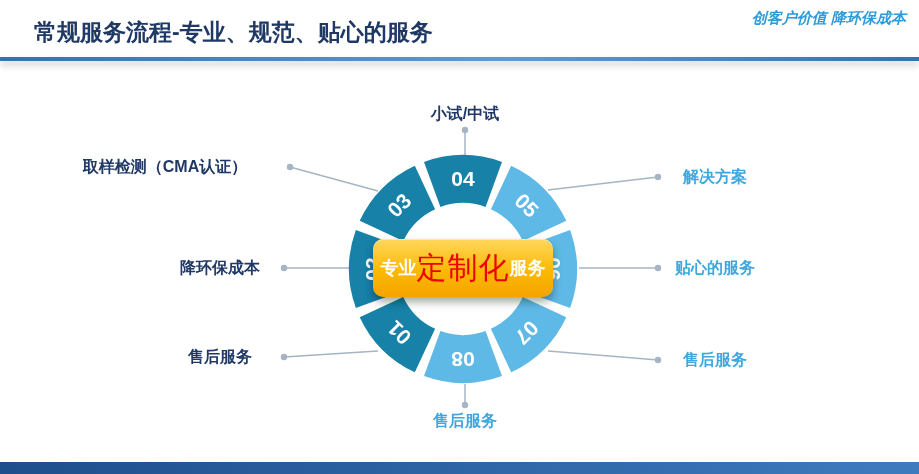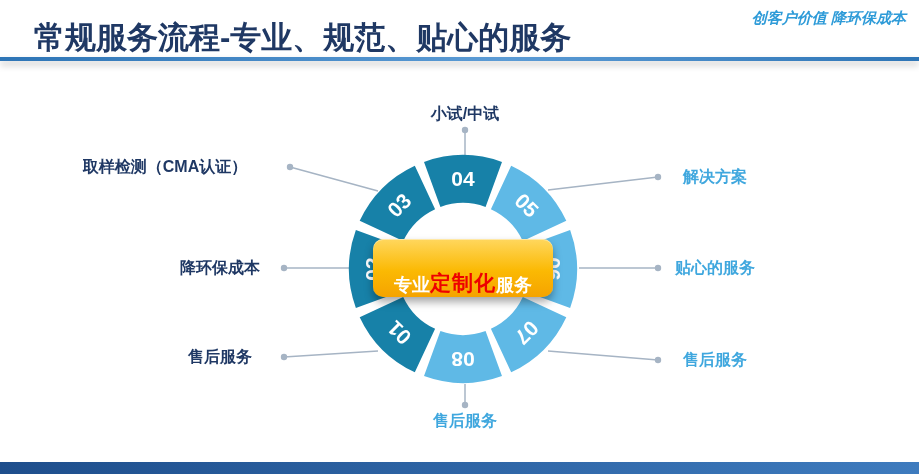--- a/index.html
+++ b/index.html
@@ -4,21 +4,21 @@
 <style>
   html,body{margin:0;padding:0;background:#e9e9e9;}
   .slide{
     position:relative;width:919px;height:474px;background:#ffffff;overflow:hidden;
     font-family:"Liberation Sans","DejaVu Sans",sans-serif;
   }
   
   .header{position:absolute;top:0;left:0;right:0;height:57px;background:#fff;}
   .title{
     position:absolute;left:34px;top:17px;margin:0;
-    font-size:31px;font-weight:700;color:var(--title-navy);white-space:nowrap;
+    font-size:23px;font-weight:700;color:var(--title-navy);white-space:nowrap;
   }
   .slogan{
     position:absolute;right:13px;top:9px;
     font-size:15px;font-weight:700;color:var(--slogan-blue);white-space:nowrap;font-style:italic;
   }
   .header-rule{
     position:absolute;top:57px;left:0;right:0;height:4px;
     background:linear-gradient(90deg,var(--divider-blue) 0%,#5B9BD5 55%,var(--divider-blue) 100%);
     box-shadow:0 4px 7px rgba(0,0,0,.22);
   }
@@ -40,24 +40,24 @@
     font-size:16px;font-weight:700;white-space:nowrap;text-align:right;
   }
   .node-label.navy{color:var(--label-navy);}
   .node-label.blue{color:var(--label-blue);}
   
   .center-badge{
     position:absolute;left:463px;top:268px;transform:translate(-50%,-50%);
     width:180px;height:58px;border-radius:10px;
     background:linear-gradient(180deg,var(--gold-top) 0%,#FBB903 55%,var(--gold-bottom) 100%);
     box-shadow:0 5px 9px rgba(0,0,0,.35), inset 0 1px 0 rgba(255,255,255,.45);
-    display:flex;align-items:flex-end;justify-content:center;
+    display:flex;align-items:center;justify-content:center;
   }
   .badge-small{color:#ffffff;font-size:18px;font-weight:700;}
-  .badge-big{color:var(--badge-red);font-size:21px;font-weight:700;letter-spacing:1px;}
+  .badge-big{color:var(--badge-red);font-size:30px;font-weight:400;letter-spacing:1px;}
 </style>
 </head>
 <body>
 
 <div class="slide">
 
   <div class="header">
     <h1 class="title">常规服务流程-专业、规范、贴心的服务</h1>
     <div class="slogan">创客户价值 降环保成本</div>
   </div>

